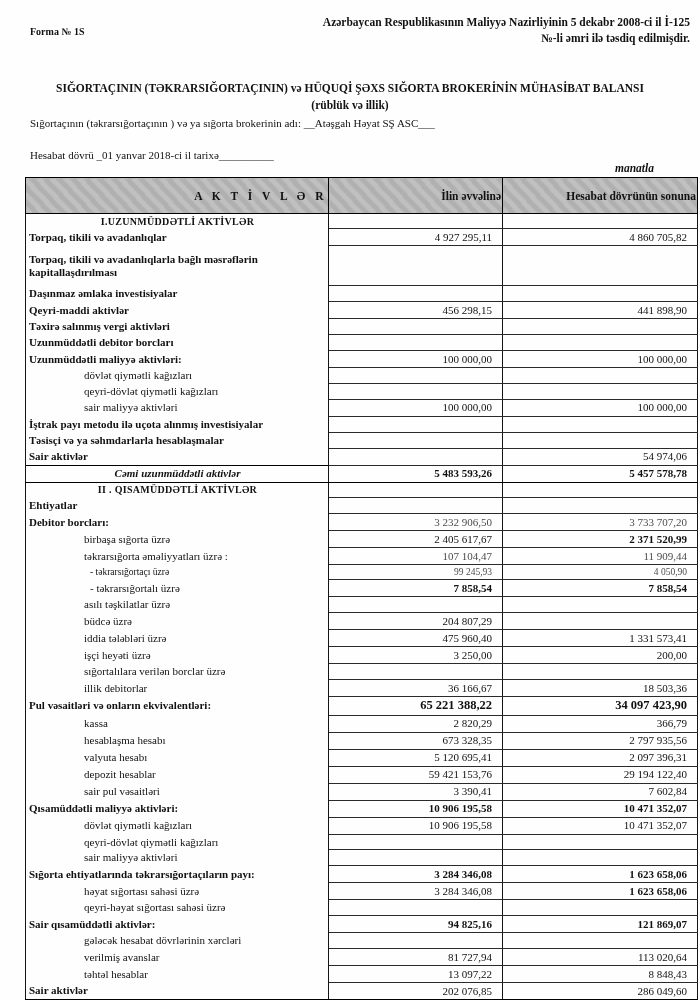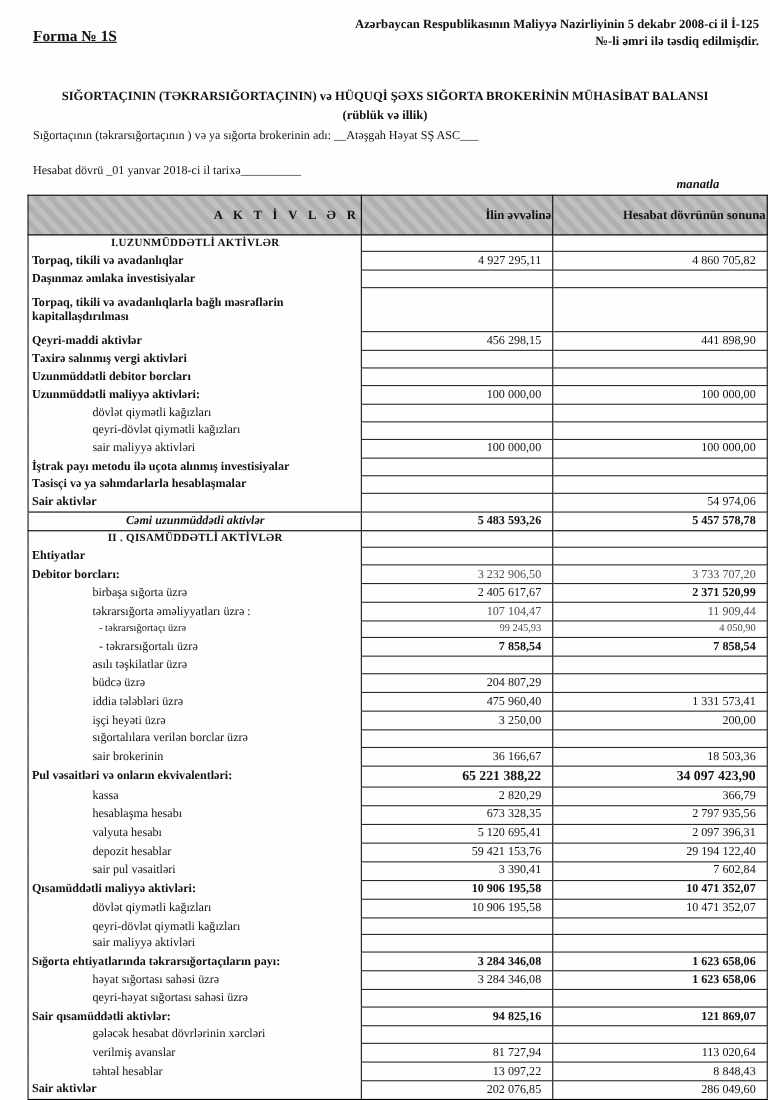--- a/index.html
+++ b/index.html
@@ -6,21 +6,21 @@
   body{
     width:700px;height:1000px;
     background:#ffffff;
     font-family:"Liberation Serif","DejaVu Serif",serif;
     color:#111;
     position:relative;
     overflow:hidden;
   }
   .page{position:absolute;inset:0;background:#fefefe;}
 
-  .form-no{position:absolute;left:30px;top:26px;font-weight:bold;font-size:14px;text-decoration:underline;}
+  .form-no{position:absolute;left:30px;top:26px;font-weight:bold;font-size:10px;}
   .approval{position:absolute;right:10px;top:14px;width:372px;text-align:right;
             font-weight:bold;font-size:11.5px;line-height:1.4;}
   .doc-title{position:absolute;left:38px;right:38px;top:80px;text-align:center;
              font-weight:bold;font-size:11.5px;line-height:1.45;}
   .insurer-line{position:absolute;left:30px;top:117px;font-size:11px;}
   .period-line{position:absolute;left:30px;top:149px;font-size:11px;}
   .manatla{position:absolute;right:46px;top:162px;font-style:italic;font-weight:bold;font-size:11.5px;}
 
   table.balance{
     position:absolute;left:25px;top:177px;width:672px;
@@ -93,27 +93,27 @@
         <tr class="sec">
           <td class="lbl">I.UZUNMÜDDƏTLİ AKTİVLƏR</td>
           <td class="val v1"></td>
           <td class="val v2"></td>
         </tr>
         <tr class="b">
           <td class="lbl">Torpaq, tikili və avadanlıqlar</td>
           <td class="val v1">4 927 295,11</td>
           <td class="val v2">4 860 705,82</td>
         </tr>
-        <tr class="b">
-          <td class="lbl">Daşınmaz əmlaka investisiyalar</td>
-          <td class="val v1"></td>
-          <td class="val v2"></td>
-        </tr>
         <tr class="b tall">
           <td class="lbl">Torpaq, tikili və avadanlıqlarla bağlı məsrəflərin kapitallaşdırılması</td>
+          <td class="val v1"></td>
+          <td class="val v2"></td>
+        </tr>
+        <tr class="b">
+          <td class="lbl">Daşınmaz əmlaka investisiyalar</td>
           <td class="val v1"></td>
           <td class="val v2"></td>
         </tr>
         <tr class="b">
           <td class="lbl">Qeyri-maddi aktivlər</td>
           <td class="val v1">456 298,15</td>
           <td class="val v2">441 898,90</td>
         </tr>
         <tr class="b">
           <td class="lbl">Təxirə salınmış vergi aktivləri</td>
@@ -219,21 +219,21 @@
           <td class="lbl">işçi heyəti üzrə</td>
           <td class="val v1">3 250,00</td>
           <td class="val v2">200,00</td>
         </tr>
         <tr class="i1">
           <td class="lbl">sığortalılara verilən borclar üzrə</td>
           <td class="val v1"></td>
           <td class="val v2"></td>
         </tr>
         <tr class="i1">
-          <td class="lbl">sair brokerinin</td>
+          <td class="lbl">illik debitorlar</td>
           <td class="val v1">36 166,67</td>
           <td class="val v2">18 503,36</td>
         </tr>
         <tr class="b vlg">
           <td class="lbl">Pul vəsaitləri  və onların ekvivalentləri:</td>
           <td class="val v1">65 221 388,22</td>
           <td class="val v2">34 097 423,90</td>
         </tr>
         <tr class="i1">
           <td class="lbl">kassa</td>

